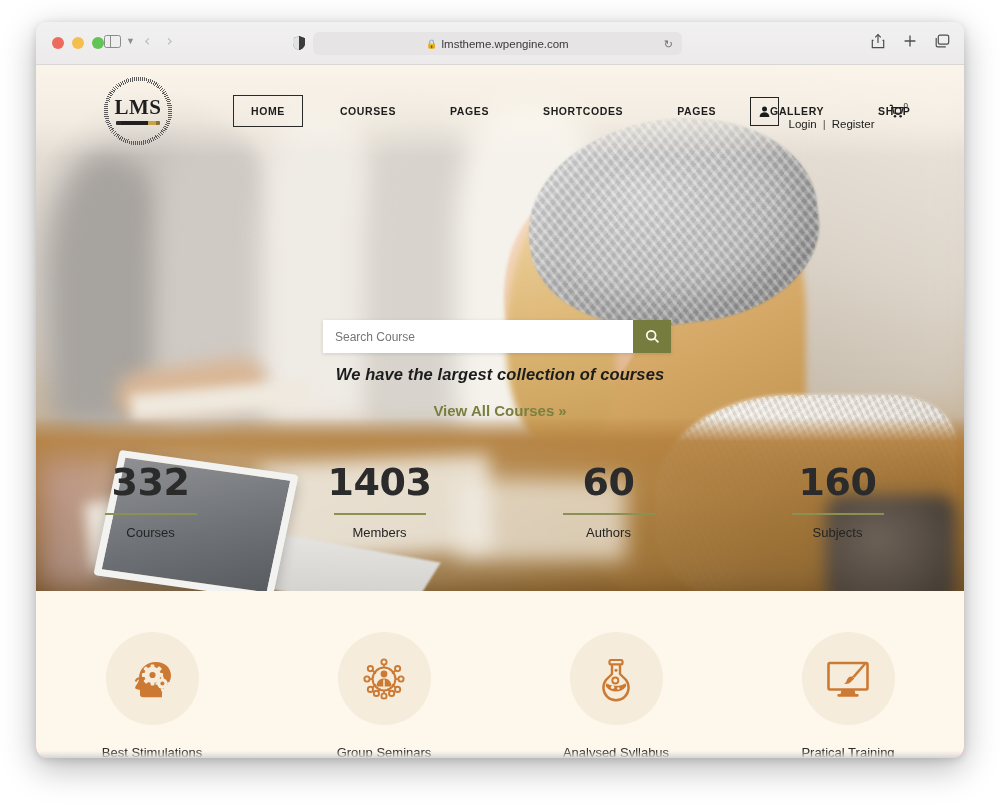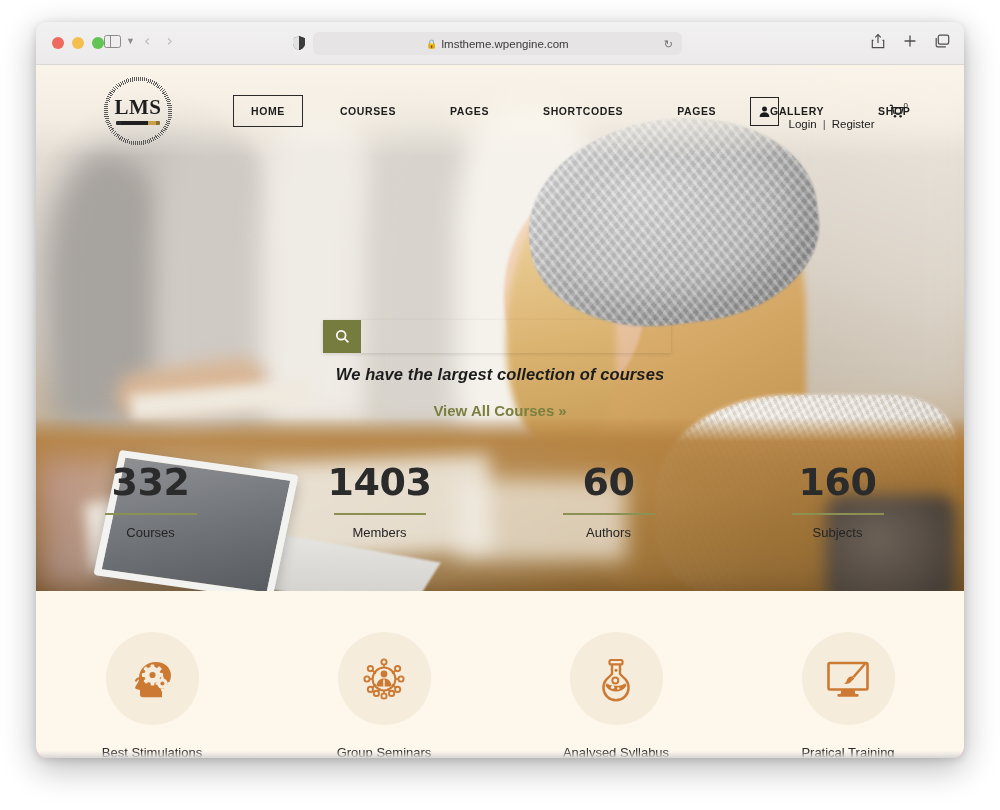--- a/index.html
+++ b/index.html
@@ -439,20 +439,21 @@
               <circle cx="6" cy="12.3" r="1.25" fill="#1c1c1c" stroke="none"></circle>
               <circle cx="11.6" cy="12.3" r="1.25" fill="#1c1c1c" stroke="none"></circle>
             </svg>
             <span class="cart-badge">0</span>
           </div>
         </div>
       </div>
 
       <div class="hero-content">
         <div class="search-row">
+          <input class="search-input" type="text" placeholder="Search Course" style="">
           <button class="search-btn">
             <svg width="15" height="15" viewBox="0 0 15 15" fill="none" stroke="#ffffff" stroke-width="1.7">
               <circle cx="6.2" cy="6.2" r="4.4"></circle>
               <path d="M9.5 9.5 L13.4 13.4"></path>
             </svg>
           </button>
         </div>
 
         <div class="tagline">We have the largest collection of courses</div>
 

